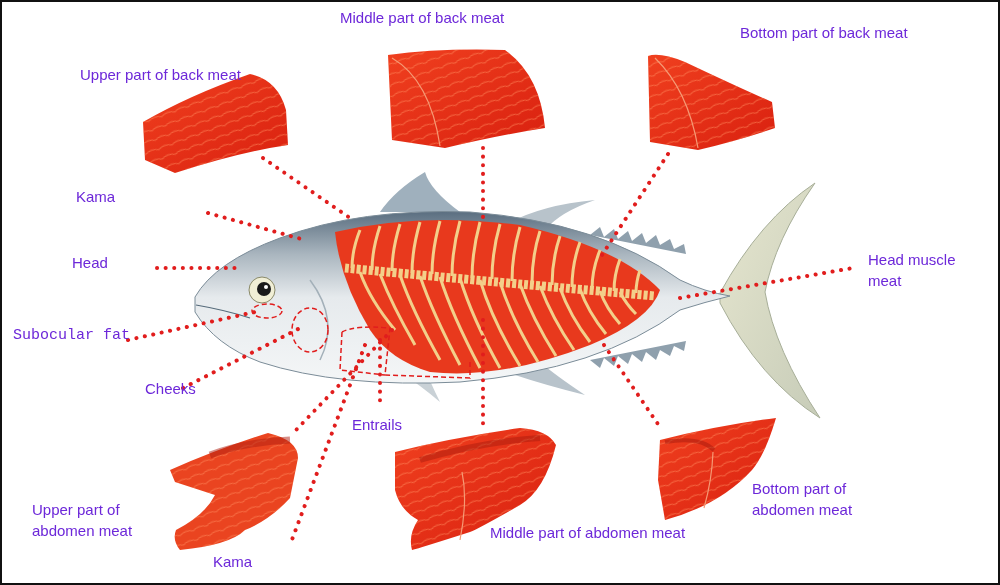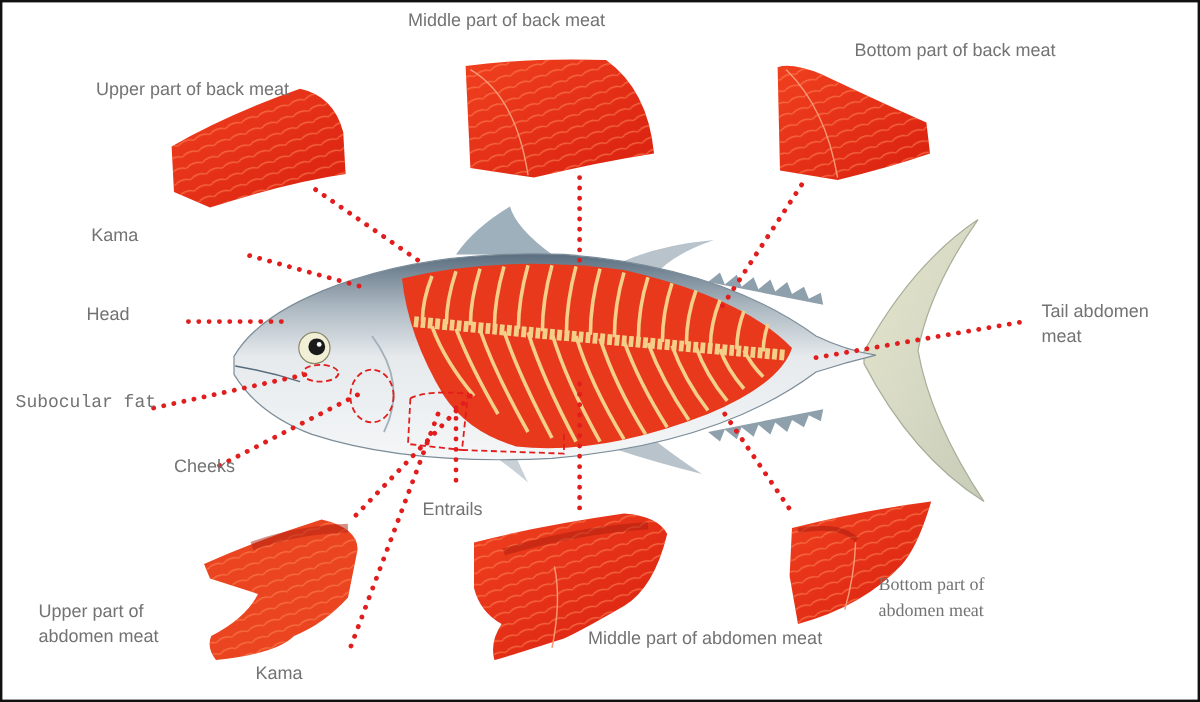--- a/index.html
+++ b/index.html
@@ -1,19 +1,19 @@
 <!DOCTYPE html>
 <html><head>
 <meta charset="utf-8">
 <style>
   html, body { margin: 0; padding: 0; background: #ffffff; }
   body { width: 1000px; height: 585px; position: relative; overflow: hidden; font-family: "Liberation Sans", sans-serif; }
   .frame { position: absolute; left: 0; top: 0; width: 996px; height: 581px; border: 2px solid #111; background: #fff; }
   svg.art { position: absolute; left: 0; top: 0; }
-  .label { position: absolute; font-size: 15px; color: #737373; line-height: 21px; white-space: nowrap; }
+  .label { position: absolute; font-size: 15px; color: #6d28d9; line-height: 21px; white-space: nowrap; }
   .label.ml { white-space: normal; }
 </style>
 </head>
 <body>
 
 <div class="frame"></div>
 
 <svg class="art" width="1000" height="585" viewBox="0 0 1000 585">
   <defs>
     <linearGradient id="meatGrad" x1="0" y1="0" x2="1" y2="1">
@@ -151,23 +151,23 @@
     <path d="M392 330 L296 430"></path>
     <path d="M365 345 L290 545"></path>
     <path d="M483 320 L483 425"></path>
     <path d="M604 345 L662 430"></path>
     <path d="M680 298 L853 268"></path>
   </g>
 </svg>
 
 <div class="label" style="left:80px; top:64px;">Upper part of back meat</div>
 <div class="label" style="left:340px; top:7px;">Middle part of back meat</div>
-<div class="label" style="left:712px; top:22px;margin-top:10px;">Bottom part of back meat</div>
+<div class="label" style="left:740px; top:22px;">Bottom part of back meat</div>
 <div class="label" style="left:76px; top:186px;">Kama</div>
 <div class="label" style="left:72px; top:252px;">Head</div>
 <div class="label" style="left:13px; top:325px;font-family:Liberation Mono, monospace;">Subocular fat</div>
 <div class="label" style="left:97px; top:378px;margin-left:48px;">Cheeks</div>
 <div class="label" style="left:352px; top:414px;">Entrails</div>
-<div class="label ml" style="left:868px; top:249px; width:100px;">Tail abdomen meat</div>
+<div class="label ml" style="left:868px; top:249px; width:100px;">Head muscle meat</div>
 <div class="label ml" style="left:32px; top:451px; width:125px;margin-top:48px;">Upper part of abdomen meat</div>
 <div class="label" style="left:490px; top:522px;">Middle part of abdomen meat</div>
-<div class="label ml" style="left:732px; top:478px; width:125px;font-family:Liberation Serif, serif;">Bottom part of abdomen meat</div>
+<div class="label ml" style="left:752px; top:478px; width:125px;">Bottom part of abdomen meat</div>
 <div class="label" style="left:213px; top:551px;">Kama</div>
 
 </body></html>

